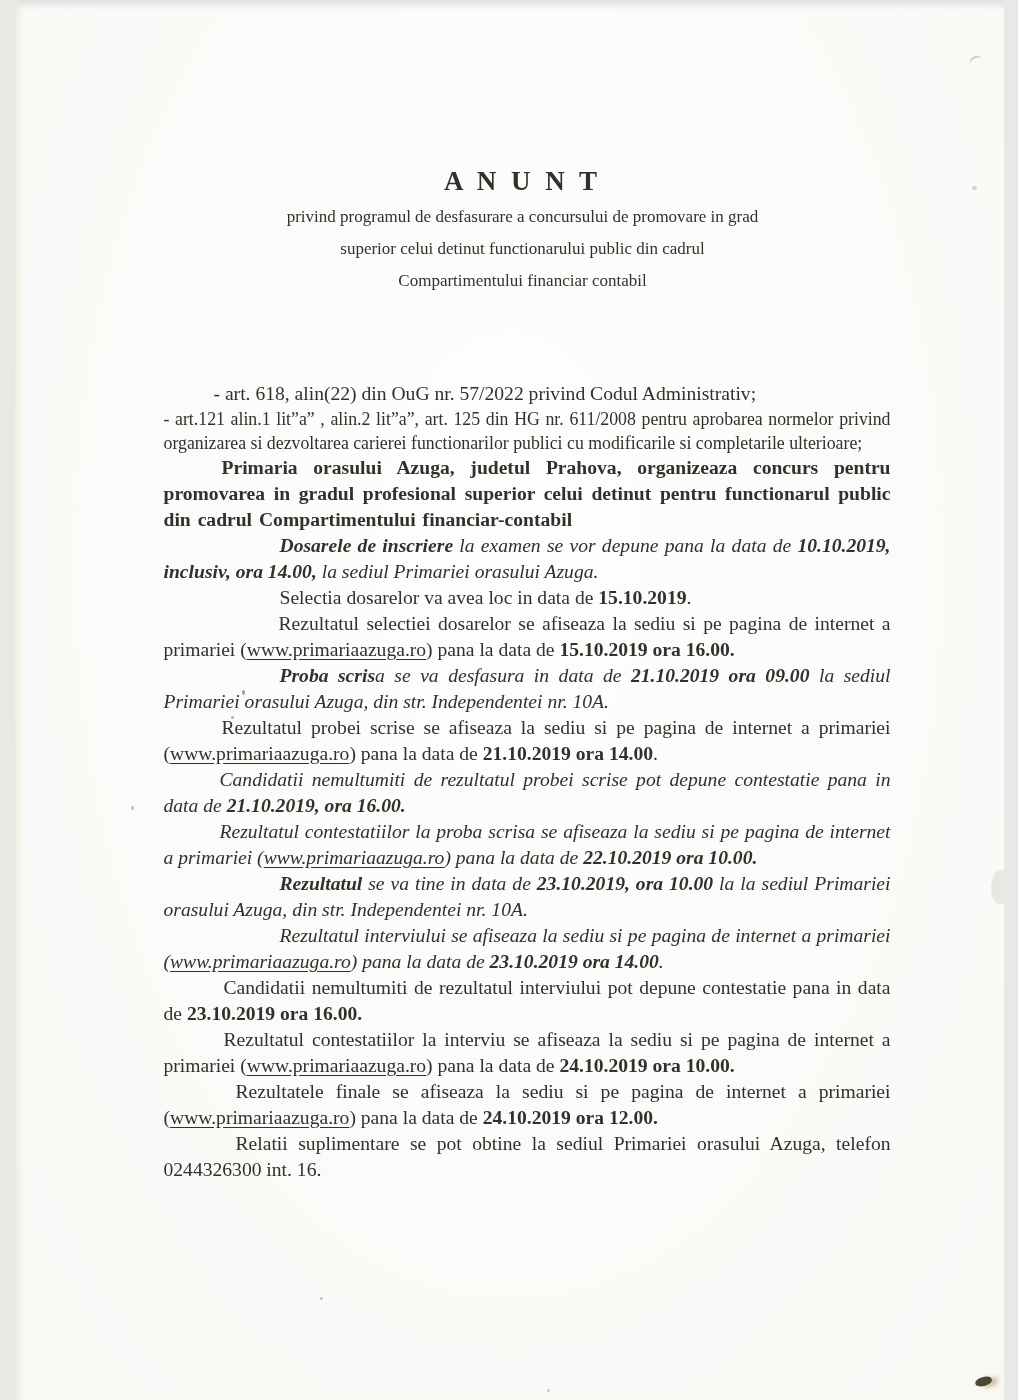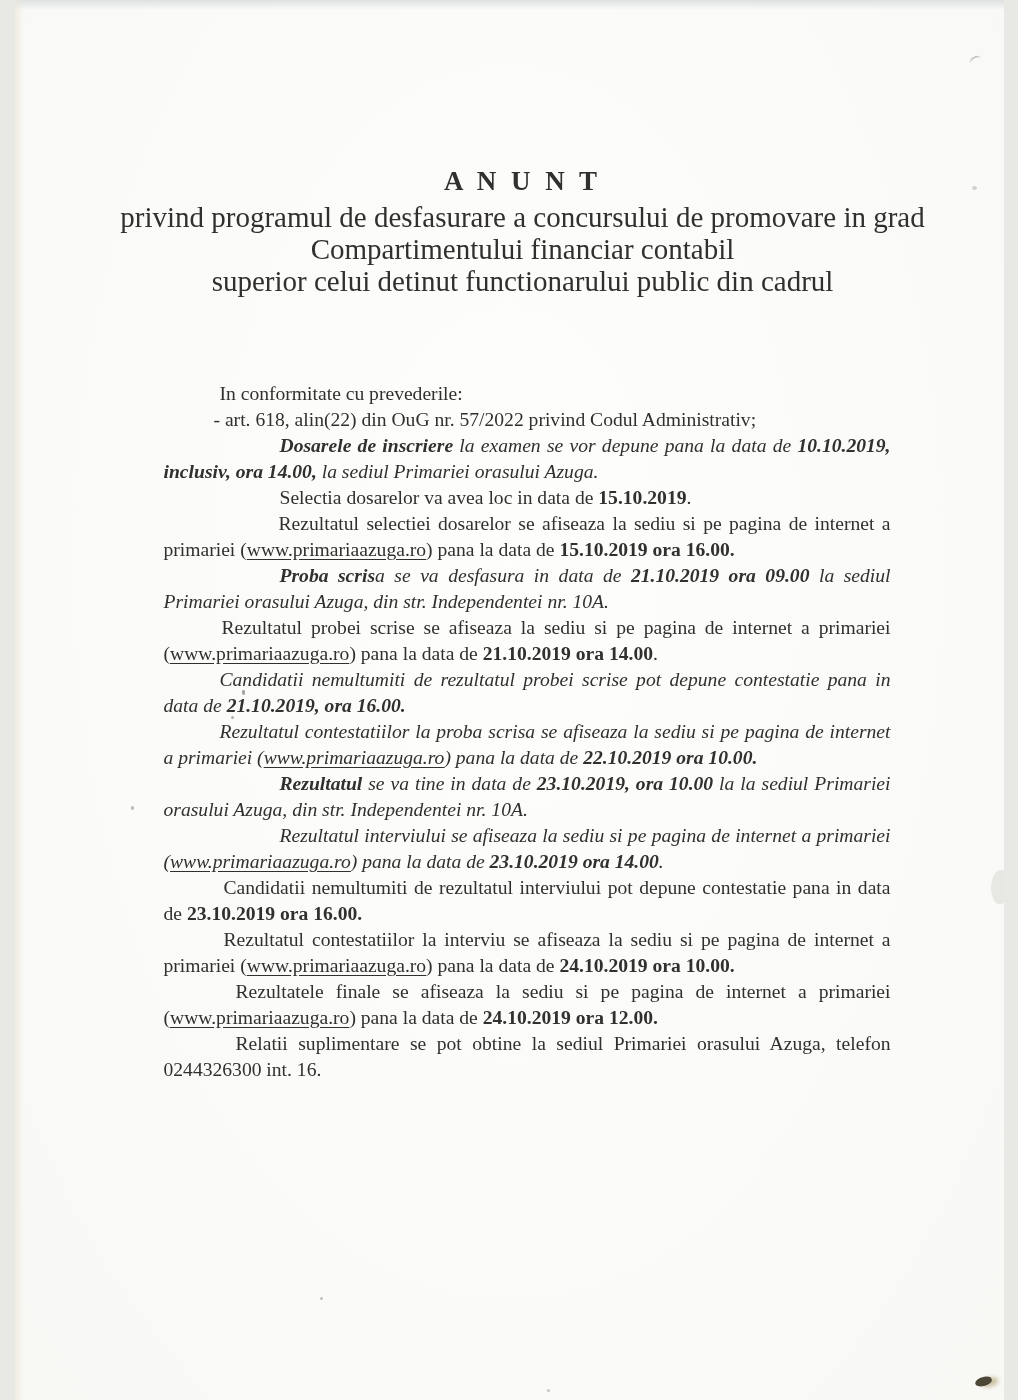--- a/index.html
+++ b/index.html
@@ -36,21 +36,21 @@
   .s3 { left:116px; top:806px; width:3px; height:4px; background:#a9a7a2; opacity:.8; }
   .s4 { left:305px; top:1297px; width:3px; height:3px; background:#b4b2ac; opacity:.8; }
   .s5 { left:532px; top:1389px; width:3px; height:3px; background:#bcbab4; opacity:.8; }
   .s6 { left:957px; top:186px; width:5px; height:4px; background:#c2c0ba; opacity:.7; }
 
   
   .title {
     padding-top:163px; text-align:center;
     font-size:27px; font-weight:bold; letter-spacing:4px; line-height:36px;
   }
-  .subtitle { text-align:center; font-size:29px; line-height:32px; margin-top:2px; }
+  .subtitle { text-align:center; font-size:17px; line-height:32px; margin-top:2px; }
   .docbody { margin:84px 113px 0 122px; font-size:19.6px; line-height:26px; }
   p.para { margin:0; padding:0; }
   .b { font-weight:bold; }
   .u { text-decoration:underline; text-underline-offset:3px;margin-top:33px; }
   .just { text-align:justify; }
   .small { font-size:17.8px; line-height:24px; }
   .bold-para { font-weight:bold; word-spacing:2px; }
   .ind50 { text-indent:50px; }  .ind56 { text-indent:56px; }
   .ind58 { text-indent:58px; }  .ind60 { text-indent:60px; }
   .ind72 { text-indent:72px; }  .ind115 { text-indent:115px; }
@@ -75,27 +75,28 @@
   <div class="speck s1"></div>
   <div class="speck s2"></div>
   <div class="speck s3"></div>
   <div class="speck s4"></div>
   <div class="speck s5"></div>
   <div class="speck s6"></div>
 
   <div class="title">A N U N T</div>
   <div class="subtitle">
     <div>privind programul de desfasurare a concursului de promovare in grad</div>
+    <div>superior celui detinut functionarului public din cadrul</div>
     <div>Compartimentului financiar contabil</div>
-    <div>superior celui detinut functionarului public din cadrul</div>
   </div>
 
   <div class="docbody">
-      <p class="para ind56"><span>In conformitate cu prevederile:</span></p>
       <p class="para ind50"><span>- art. 618, alin(22) din OuG nr. 57/2022 privind Codul Administrativ;</span></p>
+      <p class="para small ml30 just"><span>- art.121 alin.1 lit”a” , alin.2 lit”a”, art. 125 din HG nr. 611/2008 pentru aprobarea normelor privind organizarea si dezvoltarea carierei functionarilor publici cu modificarile si completarile ulterioare;</span></p>
+      <p class="para bold-para just mt8 ind58"><span class="b">Primaria orasului Azuga, judetul Prahova, organizeaza concurs pentru promovarea in gradul profesional superior celui detinut pentru functionarul public din cadrul Compartimentului financiar-contabil</span></p>
       <p class="para just mt12 ml35 ind116"><span class="b">Dosarele de  inscriere</span><span> la examen  se vor  depune  pana la data de </span><span class="b">10.10.2019, inclusiv, ora 14.00,</span><span> la  sediul  Primariei orasului Azuga.</span></p>
       <p class="para mt20 ind116"><span>Selectia dosarelor va avea loc  in data de </span><span class="b">15.10.2019</span><span>.</span></p>
       <p class="para just ind115"><span>Rezultatul selectiei dosarelor se afiseaza la sediu si pe pagina  de internet a primariei (</span><span class="u">www.primariaazuga.ro</span><span>) pana la data de </span><span class="b">15.10.2019 ora 16.00.</span></p>
       <p class="para just mt12 ml35 ind116"><span class="b">Proba scris</span><span>a se va desfasura in data de </span><span class="b">21.10.2019 ora 09.00</span><span> la sediul Primariei orasului Azuga, din str. Independentei nr. 10A.</span></p>
       <p class="para just ml33 ind58"><span>Rezultatul probei scrise se afiseaza la sediu si pe pagina  de internet a primariei (</span><span class="u">www.primariaazuga.ro</span><span>) pana la data de </span><span class="b">21.10.2019 ora 14.00</span><span>.</span></p>
       <p class="para just ml35 ind56"><span>Candidatii nemultumiti de rezultatul probei scrise pot depune contestatie pana in data de </span><span class="b">21.10.2019, ora 16.00.</span></p>
       <p class="para just ml35 ind56"><span>Rezultatul contestatiilor la proba scrisa se afiseaza la sediu si pe pagina  de internet a primariei (</span><span class="u">www.primariaazuga.ro</span><span>) pana la data de </span><span class="b">22.10.2019 ora 10.00.</span></p>
       <p class="para just mt12 ml35 ind116"><span class="b">Rezultatul</span><span> se va tine in data de </span><span class="b">23.10.2019, ora 10.00</span><span> la la sediul Primariei orasului Azuga, din str. Independentei nr. 10A.</span></p>
       <p class="para just ml35 ind116"><span>Rezultatul interviului se afiseaza la sediu si pe pagina  de internet a primariei (</span><span class="u">www.primariaazuga.ro</span><span>) pana la data de </span><span class="b">23.10.2019 ora 14.00</span><span>.</span></p>
       <p class="para just ml30 ind60"><span>Candidatii nemultumiti de rezultatul interviului pot depune contestatie pana in data de </span><span class="b">23.10.2019 ora 16.00.</span></p>

